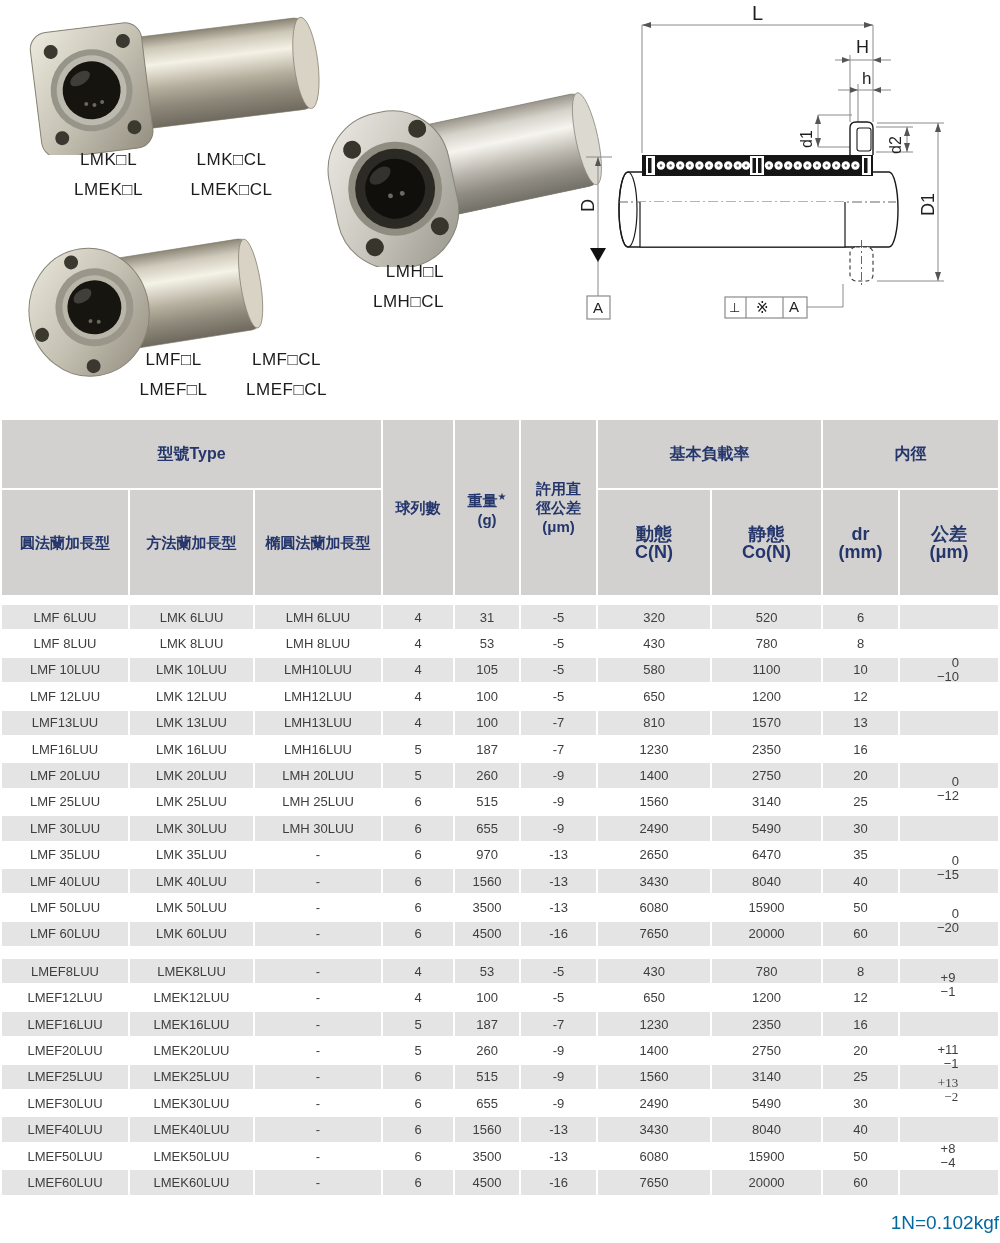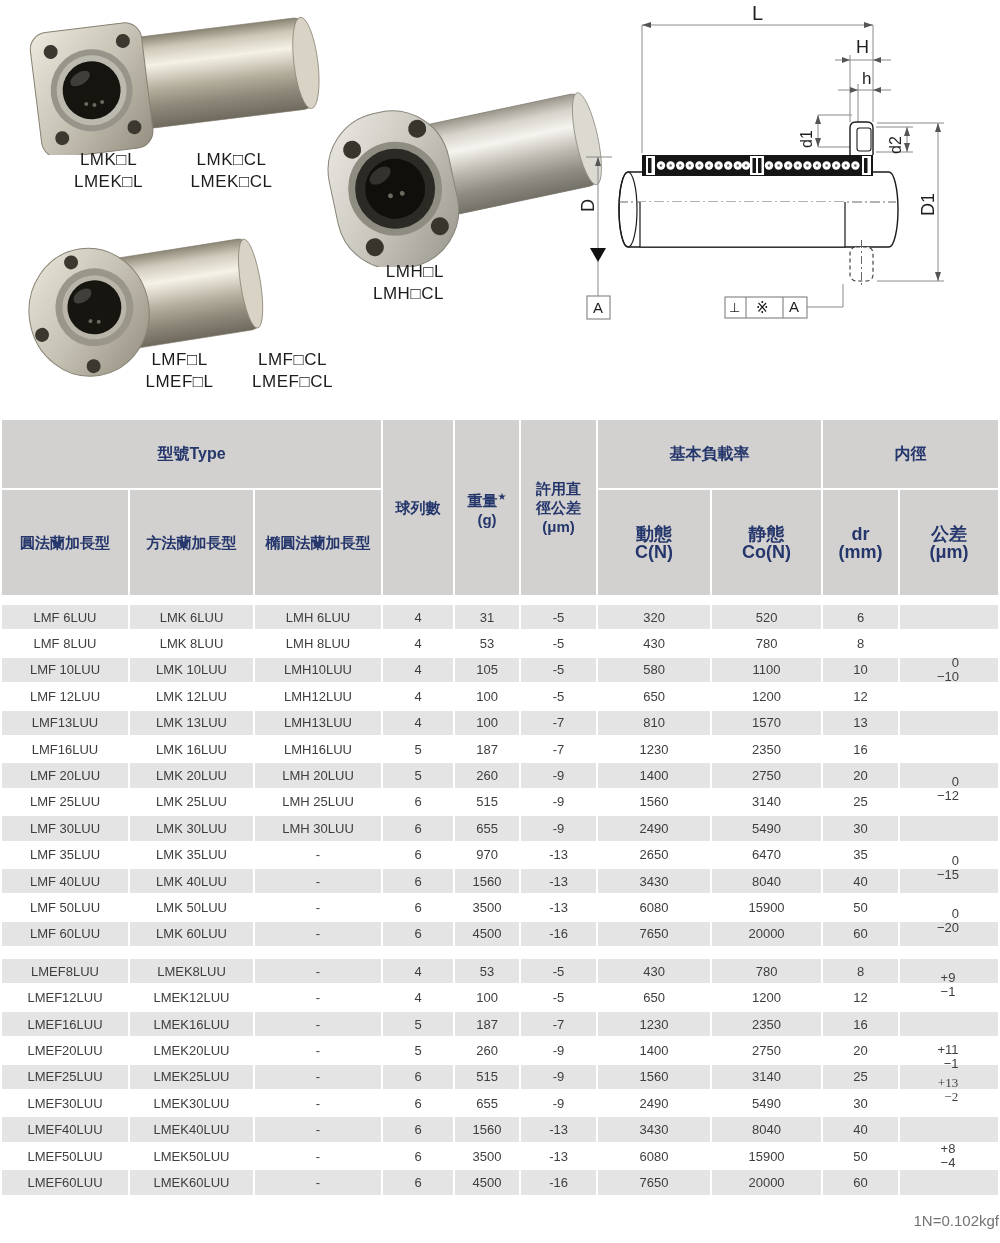--- a/index.html
+++ b/index.html
@@ -1,20 +1,20 @@
 <!DOCTYPE html>
 <html><head>
 <meta charset="utf-8">
 <style>
   html,body{margin:0;padding:0;background:#fff;}
   .page{position:relative;width:1000px;height:1243px;background:#fff;overflow:hidden;
         font-family:"Liberation Sans","DejaVu Sans",sans-serif;}
   .abs{position:absolute;}
   
-  .caps{position:absolute;display:grid;grid-template-columns:1fr 1fr;row-gap:2px;
+  .caps{position:absolute;display:grid;grid-template-columns:1fr 1fr;row-gap:10px;
         font-size:17px;color:#1c1c1c;letter-spacing:.5px;}
   .caps span{text-align:center;white-space:nowrap;}
   .caps.one-col{grid-template-columns:1fr;}
   .caps.one-col span{text-align:right;}
   
   table.spec{position:absolute;top:418px;left:0;width:1000px;border-collapse:separate;
              border-spacing:2px;table-layout:fixed;}
   table.spec th{background:#d3d1cf;color:#24366b;font-weight:600;padding:0;vertical-align:middle;margin-top:34px;}
   th.big{font-size:16px;}
   th.mid{font-size:15px;line-height:19px;}
@@ -23,21 +23,21 @@
   table.spec td{height:24.4px;padding:0;text-align:center;font-size:13px;color:#3e3e3e;
                 background:#fff;overflow:hidden;white-space:nowrap;}
   tr.shade td{background:#e4e4e4;}
   tr.gap-head td,tr.gap-sec td{background:transparent;}
   tr.gap-head td{height:6px;}
   tr.gap-sec td{height:9px;}
   
   .tol-label{position:absolute;left:898px;width:100px;text-align:center;font-size:13px;
              line-height:14px;color:#3e3e3e;}
   .tol-label .stack{display:inline-block;text-align:right;}
-  .footer-note{position:absolute;top:1212px;right:1px;font-size:15px;color:#737373;}
+  .footer-note{position:absolute;top:1212px;right:1px;font-size:19px;color:#0369a1;}
   svg text{font-family:"Liberation Sans","DejaVu Sans",sans-serif;}
 </style>
 </head>
 <body>
 
 <div class="page">
 
   <svg class="abs" style="left:15px;top:5px" width="320" height="150" viewBox="0 0 320 150">
     <defs>
       <linearGradient id="cyl1" x1="0" y1="0" x2="0" y2="1">
@@ -142,21 +142,21 @@
       <circle cx="24" cy="92" r="7" fill="#3b382f"></circle>
       <circle cx="70" cy="131" r="7" fill="#3b382f"></circle>
       <circle cx="80" cy="73" r="39" fill="#9a968a"></circle>
       <circle cx="80" cy="73" r="32" fill="#b9b5a9"></circle>
       <circle cx="80" cy="73" r="27" fill="#17150f"></circle>
       <ellipse cx="70" cy="60" rx="10" ry="6" fill="#ffffff" opacity="0.18" transform="rotate(-25 70 60)"></ellipse>
       <circle cx="74" cy="86" r="2" fill="#6a675c"></circle>
         <circle cx="82" cy="88" r="2" fill="#6a675c"></circle>
     </g>
   </svg>
-  <div class="caps" style="left:130px;top:350px;width:212px;column-gap:14px">
+  <div class="caps" style="left:124px;top:350px;width:212px;column-gap:14px">
     <span>LMF□L</span>
     <span>LMF□CL</span>
     <span>LMEF□L</span>
     <span>LMEF□CL</span>
   </div>
 
   <svg class="abs" style="left:580px;top:0" width="420" height="340" viewBox="0 0 420 340">
     <g stroke="#8a8a8a" stroke-width="1" fill="none">
 
       <line x1="62" y1="25" x2="293" y2="25"></line>

